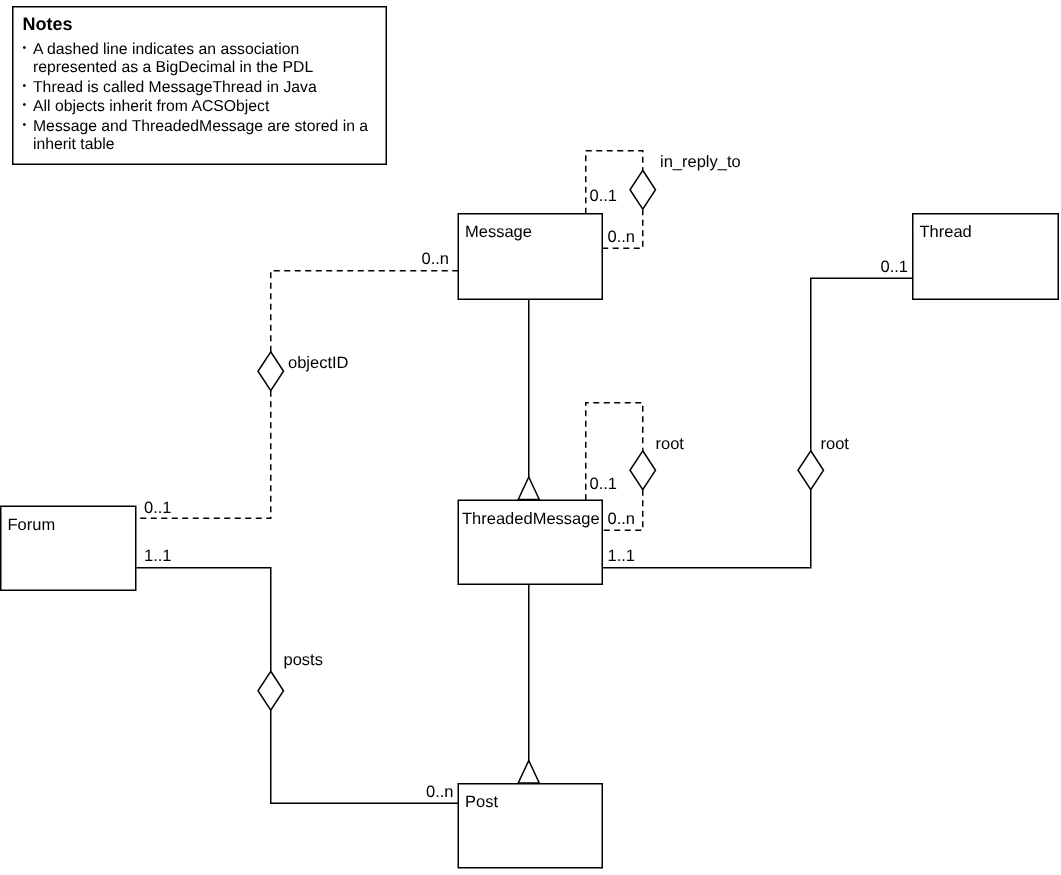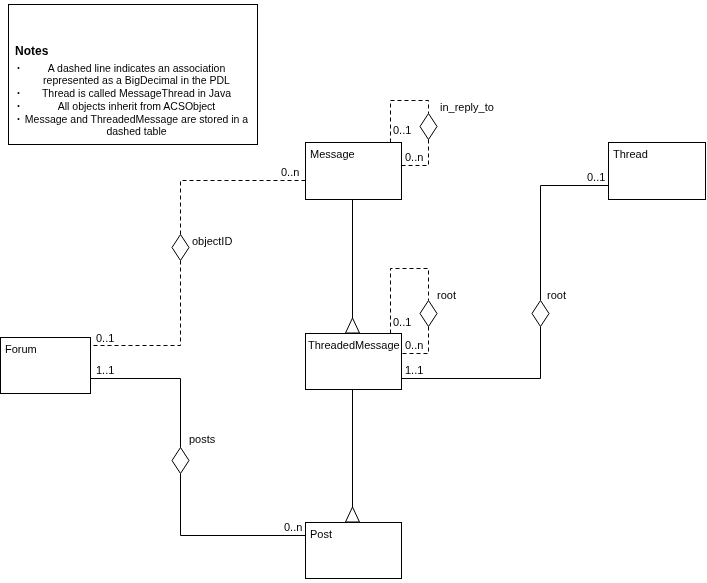--- a/index.html
+++ b/index.html
@@ -13,22 +13,22 @@
   .shape   { fill: #fff; stroke: #000; stroke-width: 1; }
   .classbox{ fill: #fff; stroke: #000; stroke-width: 1; }
   text     { font-family: "Liberation Sans", sans-serif; font-size: 11px; fill: #000; }
 
   
   .notes {
     position: absolute; left: 8px; top: 4px; width: 250px;
     border: 1px solid #000; background: #fff; padding: 4px 6px 6px 6px;
     box-sizing: border-box;
   }
-  .notes-title { font-weight: bold; font-size: 12px; margin-bottom: 4px; margin-top: 35px; }
-  .notes ul { margin: 0; padding: 0; list-style: none; text-align: center; }
+  .notes-title { font-weight: bold; font-size: 12px; margin-bottom: 4px; }
+  .notes ul { margin: 0; padding: 0; list-style: none; }
   .notes li { display: flex; font-size: 10.5px; line-height: 12px; margin-bottom: 1px; }
   .notes .bullet { flex: 0 0 7px; font-size: 7px; line-height: 12px; }
   .notes .note-text { flex: 1 1 auto; }
 </style>
 </head>
 <body>
 
 <div class="stage">
 
   <svg width="707" height="583" viewBox="0 0 707 583">
@@ -99,18 +99,18 @@
       <li>
         <span class="bullet">•</span>
         <span class="note-text">Thread is called MessageThread in Java</span>
       </li>
       <li>
         <span class="bullet">•</span>
         <span class="note-text">All objects inherit from ACSObject</span>
       </li>
       <li>
         <span class="bullet">•</span>
-        <span class="note-text">Message and ThreadedMessage are stored in a dashed table</span>
+        <span class="note-text">Message and ThreadedMessage are stored in a inherit table</span>
       </li>
     </ul>
   </div>
 
 </div>
 
 </body></html>

